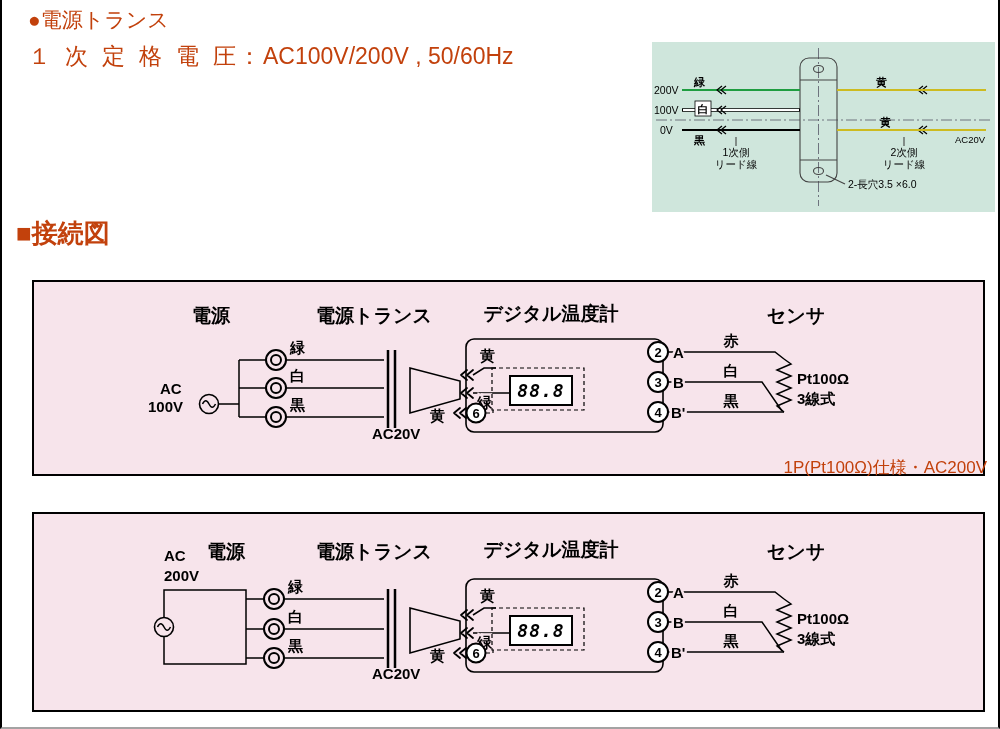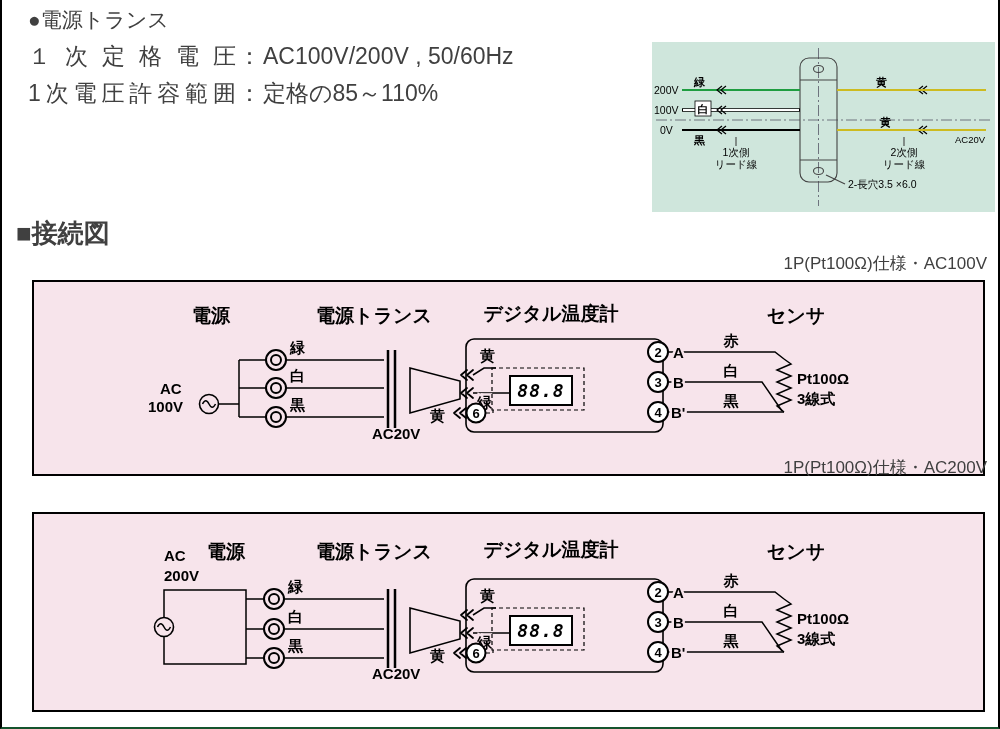--- a/index.html
+++ b/index.html
@@ -1,18 +1,18 @@
 <!DOCTYPE html>
 <html><head>
 <meta charset="utf-8">
 <style>
   html,body{margin:0;padding:0;background:#fff;}
   .page{position:relative;width:1000px;height:729px;background:#fff;box-sizing:border-box;
-        border-left:2px solid #000;border-right:2px solid #000;border-bottom:2px solid #14532d;
-        font-family:"Liberation Sans",sans-serif;color:#404040;overflow:hidden;}
+        border-left:2px solid #000;border-right:2px solid #000;border-bottom:2px solid #a3a3a3;
+        font-family:"Liberation Sans",sans-serif;color:#c2410c;overflow:hidden;}
   
   .specs{position:absolute;left:26px;top:6px;}
   .specs-title{font-size:21px;font-weight:500;margin-bottom:4px;}
   .spec-row{font-size:23px;line-height:30px;white-space:nowrap;font-weight:500;margin-top:7px;}
   .spec-label{display:inline-block;width:208px;text-align:justify;text-align-last:justify;}
   .spec-colon{padding:0 2px;}
   
   .transformer-panel{position:absolute;left:650px;top:42px;width:343px;height:170px;background:#cfe6dc;}
   .transformer-panel svg{display:block;width:100%;height:100%;}
   
@@ -59,23 +59,20 @@
 </head>
 <body>
 
 <div class="page">
 
   <section class="specs">
     <div class="specs-title">●電源トランス</div>
     <div class="spec-row">
       <span class="spec-label">１次定格電圧</span><span class="spec-colon">：</span><span class="spec-value">AC100V/200V , 50/60Hz</span>
     </div>
-    <div class="spec-row">
-      <span class="spec-label">1次電圧許容範囲</span><span class="spec-colon">：</span><span class="spec-value">定格の85～110%</span>
-    </div>
   </section>
 
   <div class="transformer-panel">
     <svg viewBox="0 0 343 170" preserveAspectRatio="none">
       <path class="dashdot" d="M4 78 H339 M166.5 6 V164"></path>
       <g>
         <rect x="148" y="16" width="37" height="124" rx="9" fill="#ffffff" class="tl"></rect>
         <path class="tl" d="M148 38 H185 M148 118 H185"></path>
         <ellipse class="tl" cx="166.5" cy="27" rx="5" ry="3.5"></ellipse>
         <ellipse class="tl" cx="166.5" cy="129" rx="5" ry="3.5"></ellipse>
@@ -114,21 +111,20 @@
       <text class="ft mid" x="84" y="126">リード線</text>
       <text class="ft mid" x="252" y="114">2次側</text>
       <text class="ft mid" x="252" y="126">リード線</text>
       <path class="tl" d="M193 142 L174 133"></path>
       <text class="ft" x="196" y="146">2-長穴3.5 ×6.0</text>
     </svg>
   </div>
 
   <h2 class="section-title">■接続図</h2>
 
-  <div class="caption caption-1">1P(Pt100Ω)仕様・AC100V</div>
   <div class="diagram-box box-1">
     <svg viewBox="0 0 949 192" preserveAspectRatio="none">
       <g class="hdr">
         <text x="177" y="40">電源</text>
         <text x="340" y="40">電源トランス</text>
         <text x="517" y="38">デジタル温度計</text>
         <text x="762" y="40">センサ</text>
       </g>
       <g>
         <text class="lbl" x="126" y="112">AC</text>

